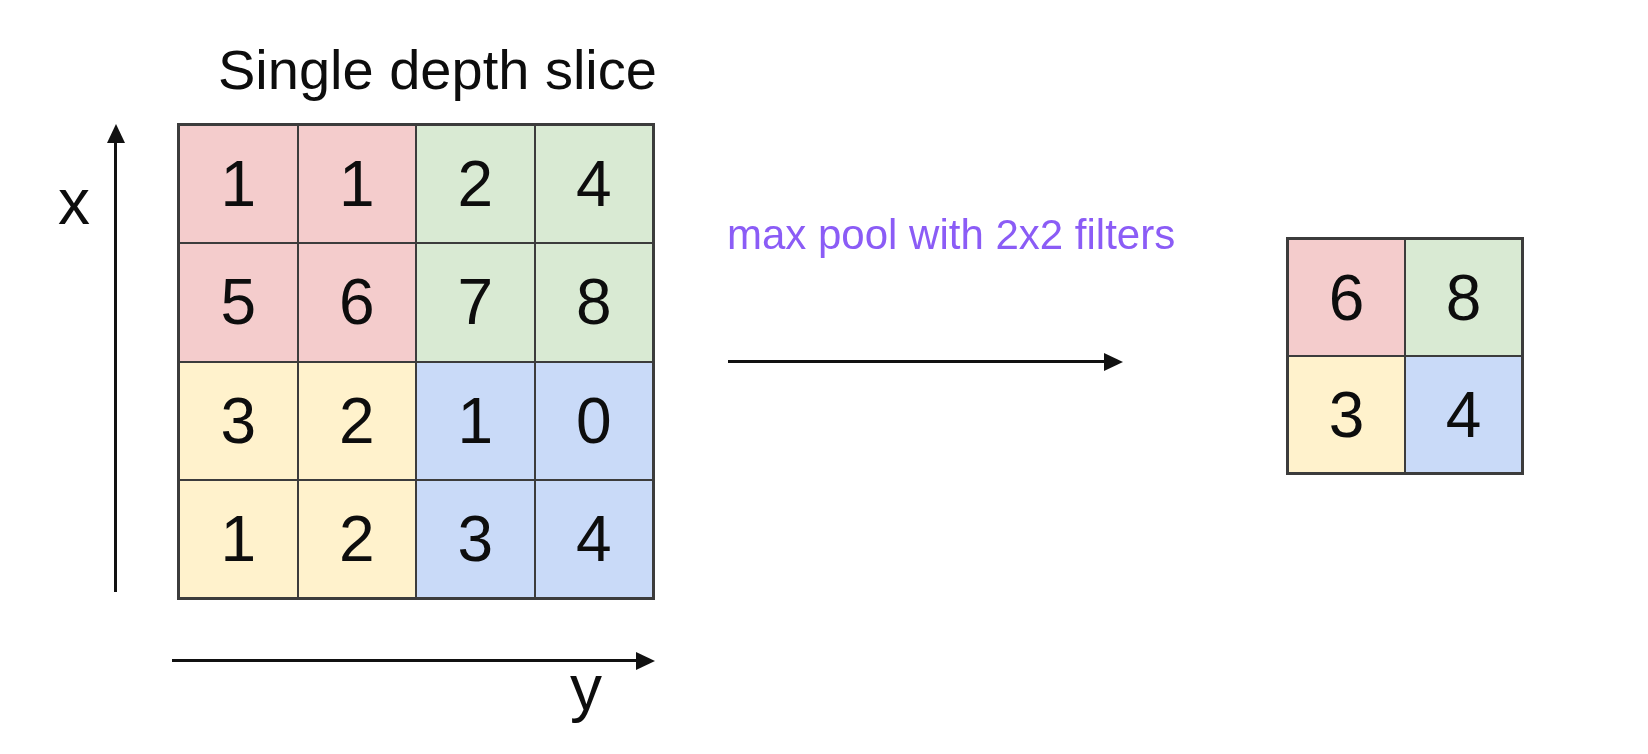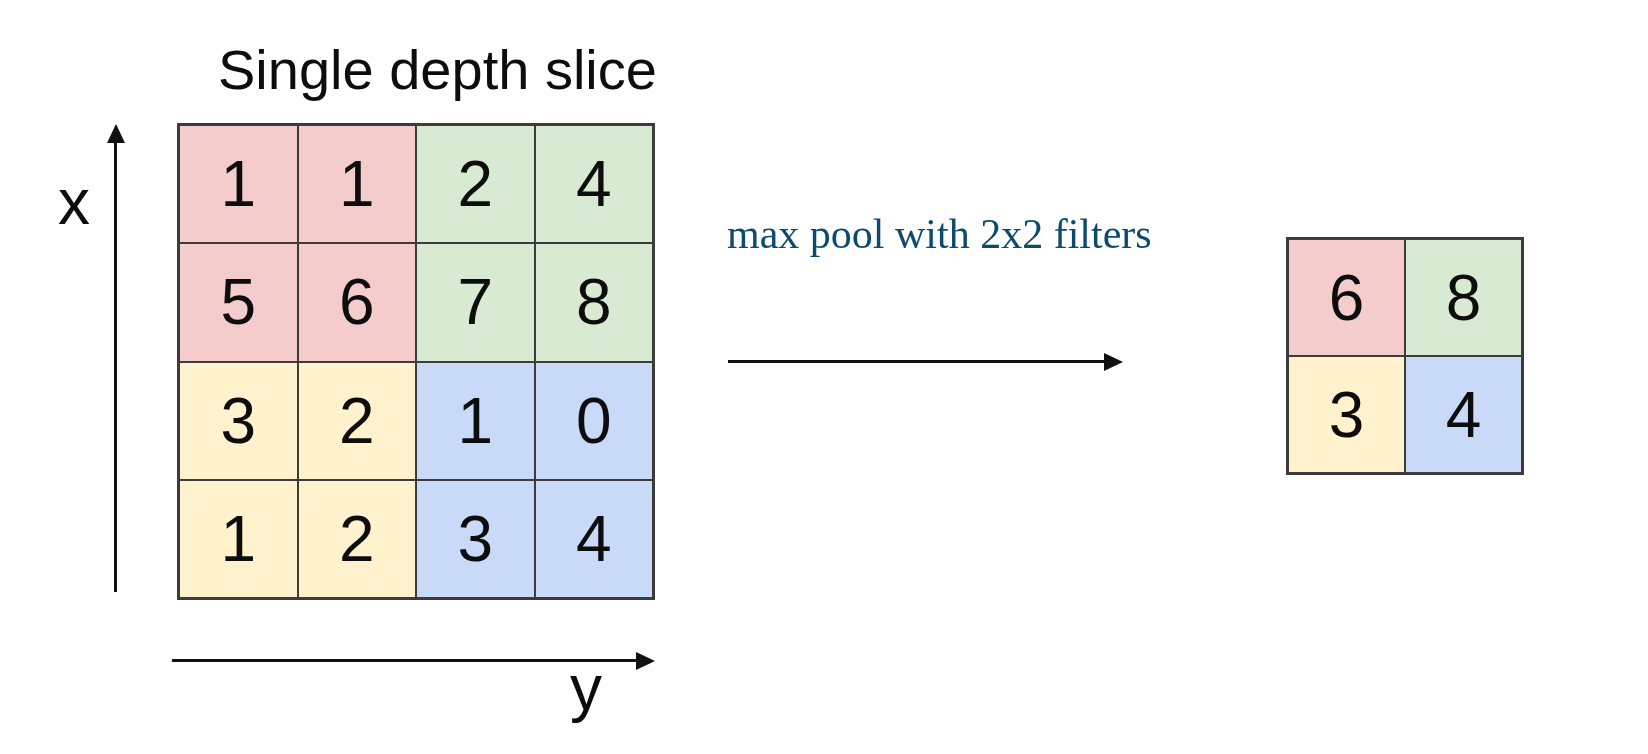--- a/index.html
+++ b/index.html
@@ -43,21 +43,21 @@
   .head-right{
     position:absolute;width:0;height:0;
     border-top:9px solid transparent;border-bottom:9px solid transparent;
     border-left:19px solid #111;
   }
   #x-axis-head{left:107px;top:124px;}
   #y-axis-head{left:636px;top:652px;}
   #pool-arrow-head{left:1104px;top:353px;}
   .pool-text{
     position:absolute;left:727px;top:206px;font-size:42px;line-height:1.36;
-    white-space:nowrap;color:#0c4a6e;font-family:Liberation Serif, serif;
+    white-space:nowrap;color:#8b5cf6;
   }
 </style>
 </head>
 <body>
 
 <div class="canvas">
 
   <div class="title">Single depth slice</div>
 
   <div class="grid" id="input-grid">

